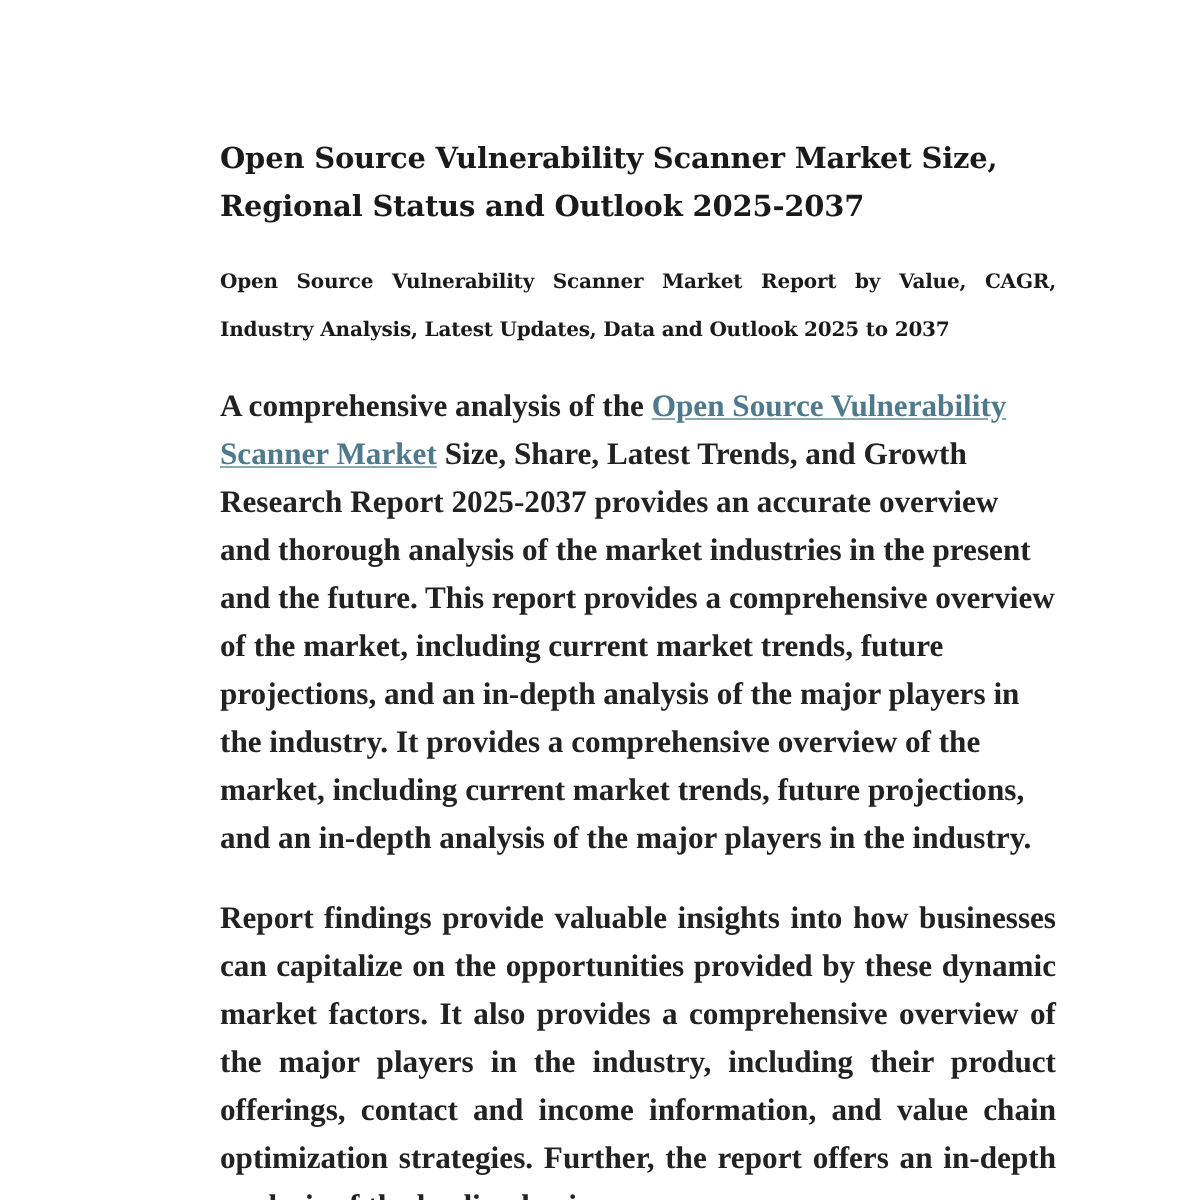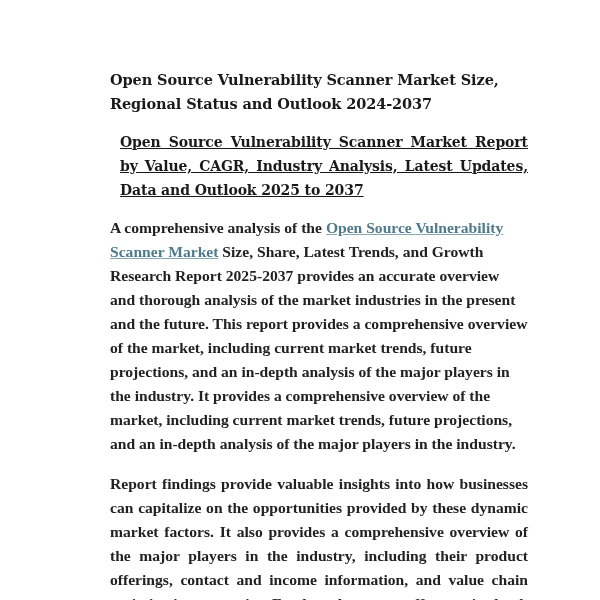--- a/index.html
+++ b/index.html
@@ -23,26 +23,25 @@
     }
     .title {
       font-weight: bold;
       font-size: 14.5px;
       line-height: 24px;
       margin: 0;
       letter-spacing: -0.1px;
     }
     .subtitle {
       font-weight: bold;
-      font-size: 14px;
+      font-size: 10px;
       line-height: 24px;
-      margin: 14px 0 0 10px;
+      margin: 14px 0 0 0;
       text-align: justify;
       letter-spacing: -0.1px;
-      text-decoration: underline;
     }
     .para {
       font-family: "Liberation Serif", "DejaVu Serif", serif;
       font-size: 15.6px;
       line-height: 24px;
       margin: 14px 0 0 0;
       color: #222222;
       font-weight: bold;
     }
     .para.justify {
@@ -54,19 +53,19 @@
     a.link {
       color: #4f7a8c;
       text-decoration: underline;
       text-decoration-color: #8aa8b4;
     }
   </style>
 </head>
 <body>
 
 <div class="page">
-  <h1 class="title">Open Source Vulnerability Scanner Market Size, Regional Status and Outlook 2024-2037</h1>
+  <h1 class="title">Open Source Vulnerability Scanner Market Size, Regional Status and Outlook 2025-2037</h1>
   <h2 class="subtitle">Open Source Vulnerability Scanner Market Report by Value, CAGR, Industry Analysis, Latest Updates, Data and Outlook 2025 to 2037</h2>
 
   <p class="para"><span>A comprehensive analysis of the </span><a class="link" href="#">Open Source Vulnerability Scanner Market</a><span> Size, Share, Latest Trends, and Growth Research Report 2025-2037 provides an accurate overview and thorough analysis of the market industries in the present and the future. This report provides a comprehensive overview of the market, including current market trends, future projections, and an in-depth analysis of the major players in the industry. It provides a comprehensive overview of the market, including current market trends, future projections, and an in-depth analysis of the major players in the industry.</span></p>
 
   <p class="para justify">Report findings provide valuable insights into how businesses can capitalize on the opportunities provided by these dynamic market factors. It also provides a comprehensive overview of the major players in the industry, including their product offerings, contact and income information, and value chain optimization strategies. Further, the report offers an in-depth analysis of the leading businesses</p>
 </div>
 
 </body></html>

